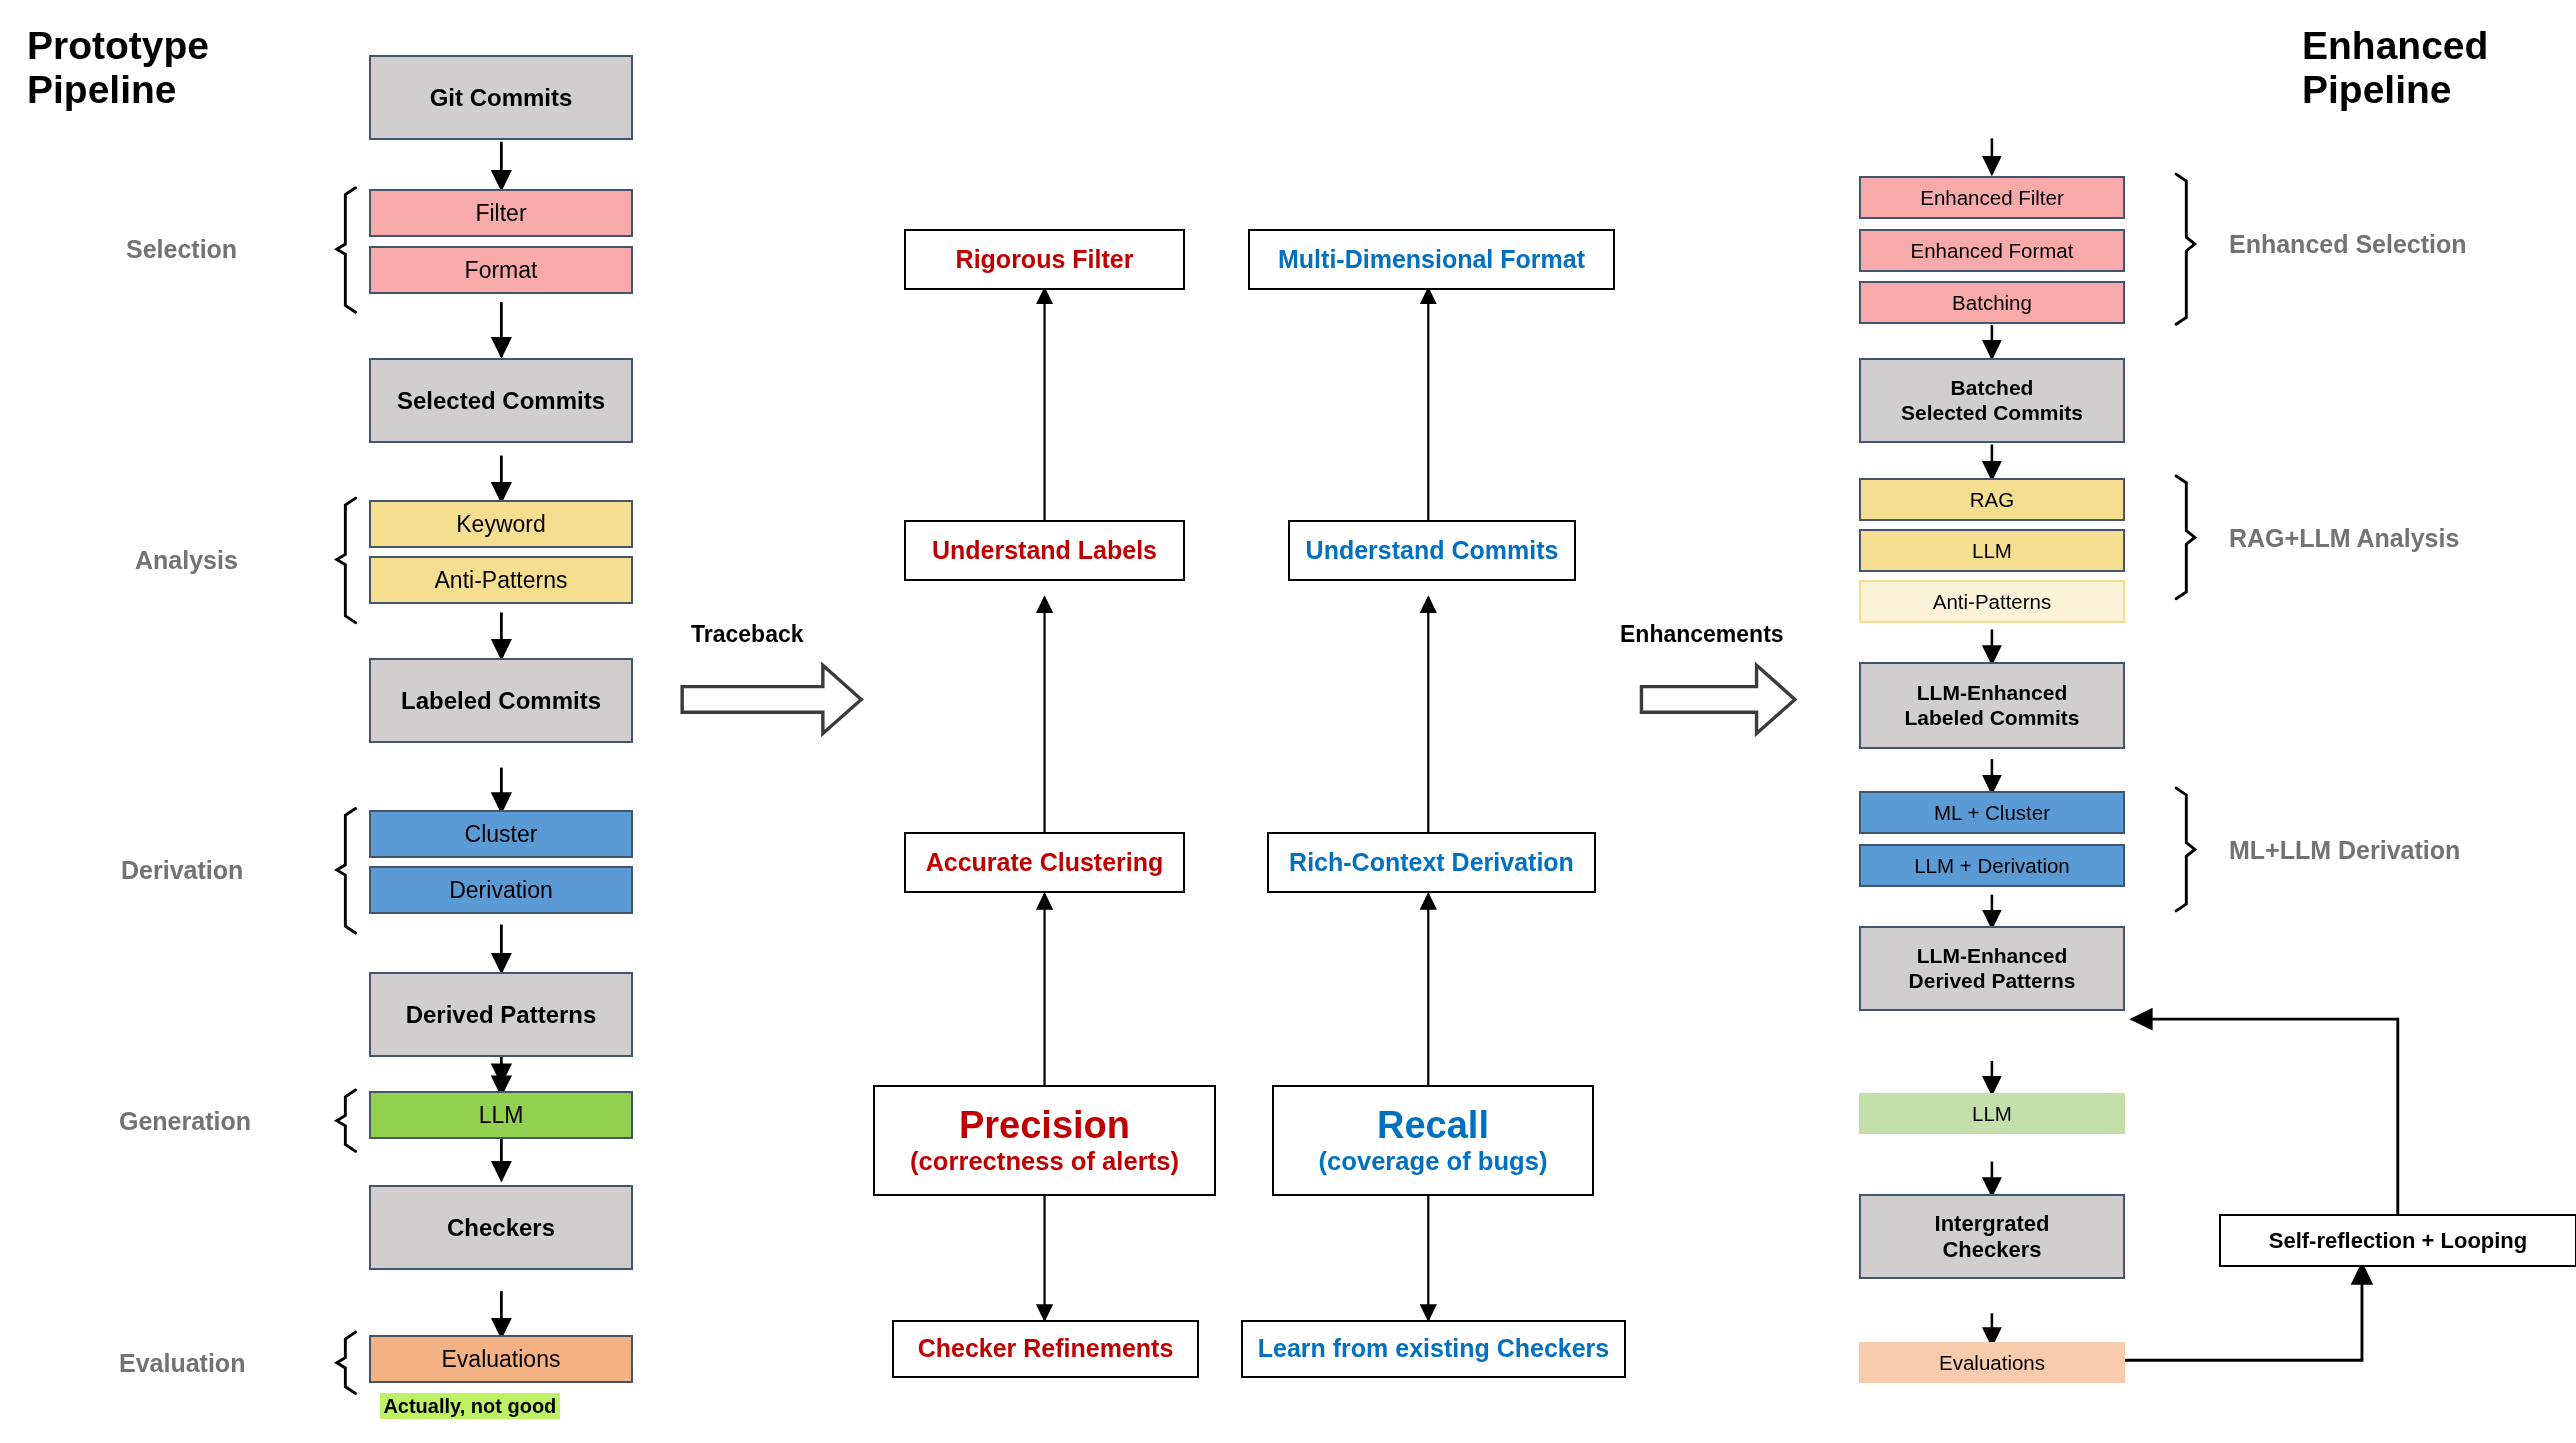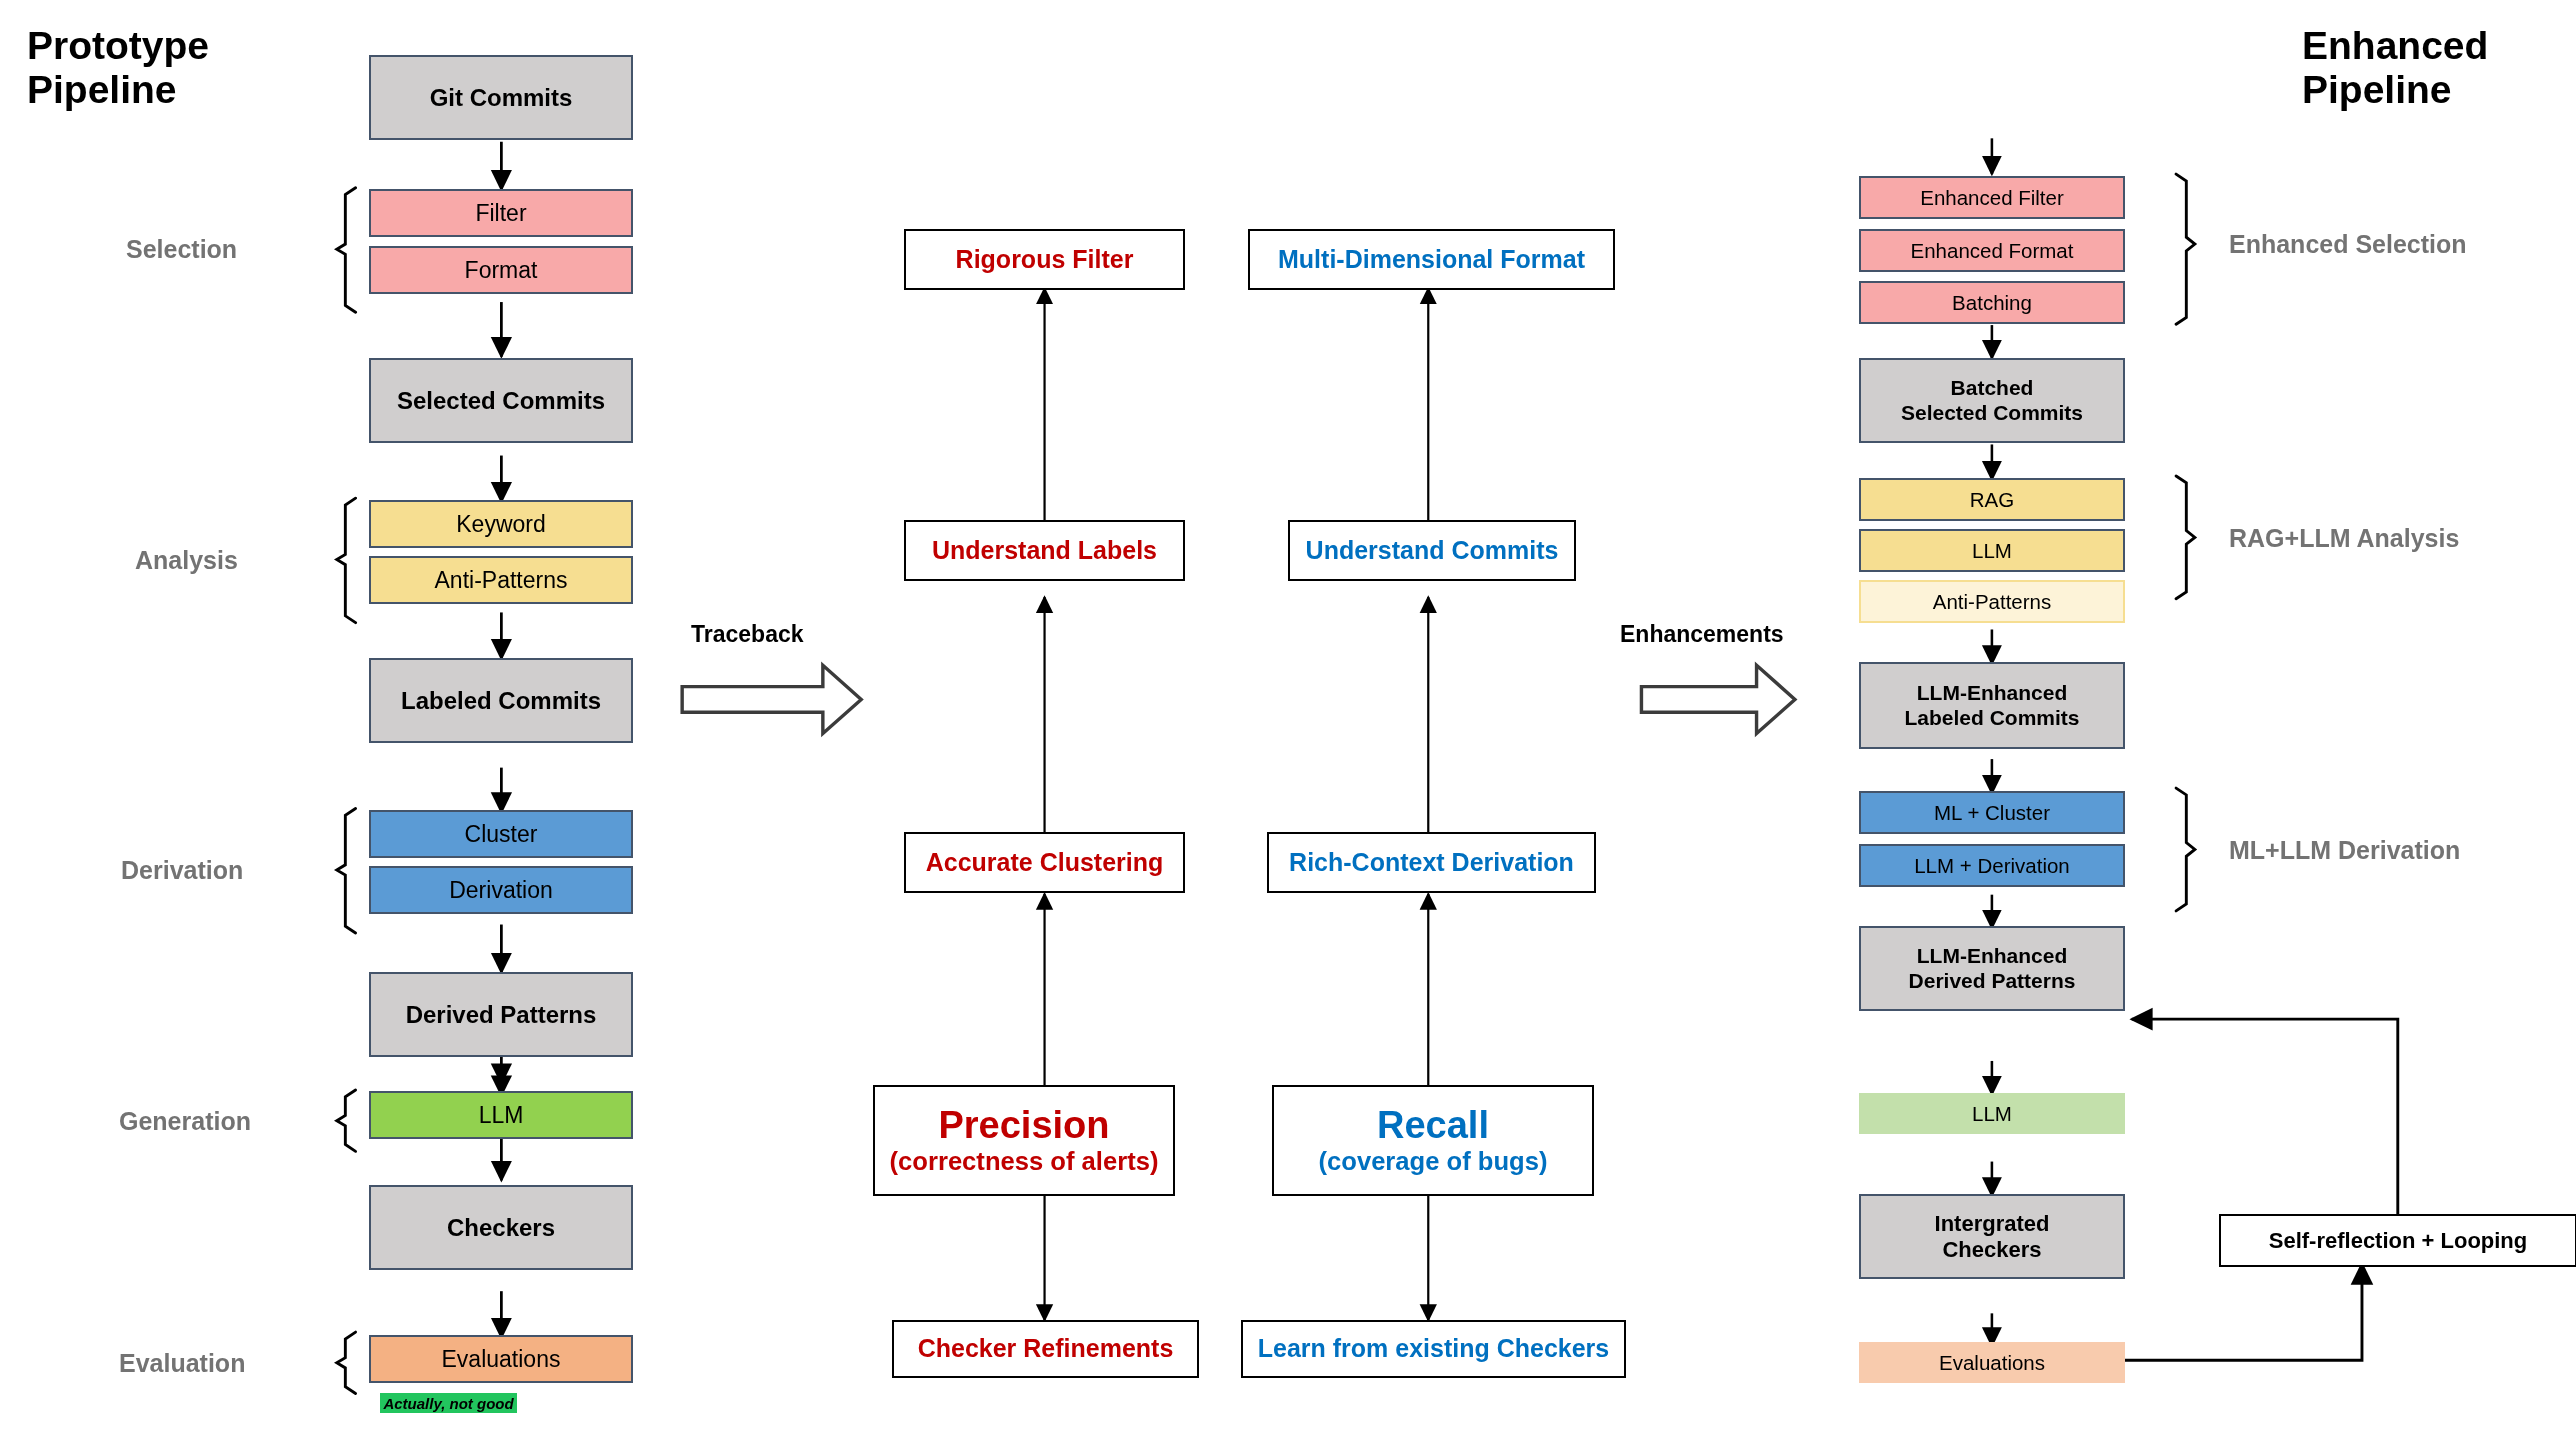--- a/index.html
+++ b/index.html
@@ -47,22 +47,22 @@
   }
   .stagelabel.bold{font-weight:bold;}
 
   
   .arrowlabel{
     position:absolute;font-size:23px;font-weight:bold;color:#000;white-space:nowrap;
   }
 
   
   .hlnote{
-    position:absolute;font-size:15px;font-weight:bold;color:#000;
-    background:#22c55e;padding:1.7px 3.4px;white-space:nowrap;font-style:italic;
+    position:absolute;font-size:20px;font-weight:bold;color:#000;
+    background:#bef264;padding:1.7px 3.4px;white-space:nowrap;
   }
 
   svg.overlay{position:absolute;left:0;top:0;width:2576px;height:1444px;pointer-events:none;}
 </style>
 </head>
 <body>
 
 <div id="stage">
 
   <svg class="overlay" viewBox="0 0 3021 1693">
@@ -185,21 +185,21 @@
 
   <div class="hlnote" style="left:380px;top:1393px;">Actually, not good</div>
 
   <div class="arrowlabel" style="left:691px;top:621px;">Traceback</div>
   <div class="arrowlabel" style="left:1620px;top:621px;">Enhancements</div>
 
   <div class="wbox red" style="left:904px;top:229px;width:281px;height:61px;font-size:25px;">Rigorous Filter</div>
   <div class="wbox red" style="left:904px;top:520px;width:281px;height:61px;font-size:25px;">Understand Labels</div>
   <div class="wbox red" style="left:904px;top:832px;width:281px;height:61px;font-size:25px;">Accurate Clustering</div>
 
-  <div class="wbox red" style="left:873px;top:1085px;width:302px;height:111px;flex-direction:column;gap:1.7px;">
+  <div class="wbox red" style="left:873px;top:1085px;width:343px;height:111px;flex-direction:column;gap:1.7px;">
     <span style="font-size:38px;line-height:1.05;">Precision</span>
     <span style="font-size:25.6px;line-height:1.05;">(correctness of alerts)</span>
   </div>
 
   <div class="wbox red" style="left:892px;top:1320px;width:307px;height:58px;font-size:25px;">Checker Refinements</div>
 
   <div class="wbox blue" style="left:1248px;top:229px;width:367px;height:61px;font-size:25px;">Multi-Dimensional Format</div>
   <div class="wbox blue" style="left:1288px;top:520px;width:288px;height:61px;font-size:25px;">Understand Commits</div>
   <div class="wbox blue" style="left:1267px;top:832px;width:329px;height:61px;font-size:25px;">Rich-Context Derivation</div>
 

